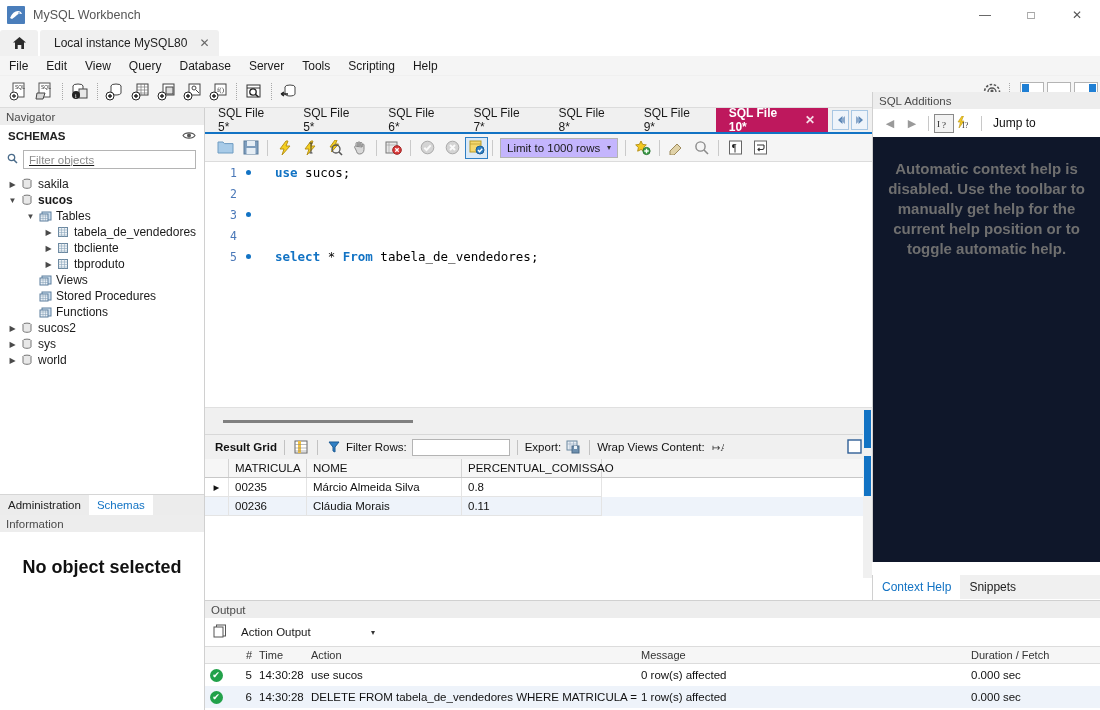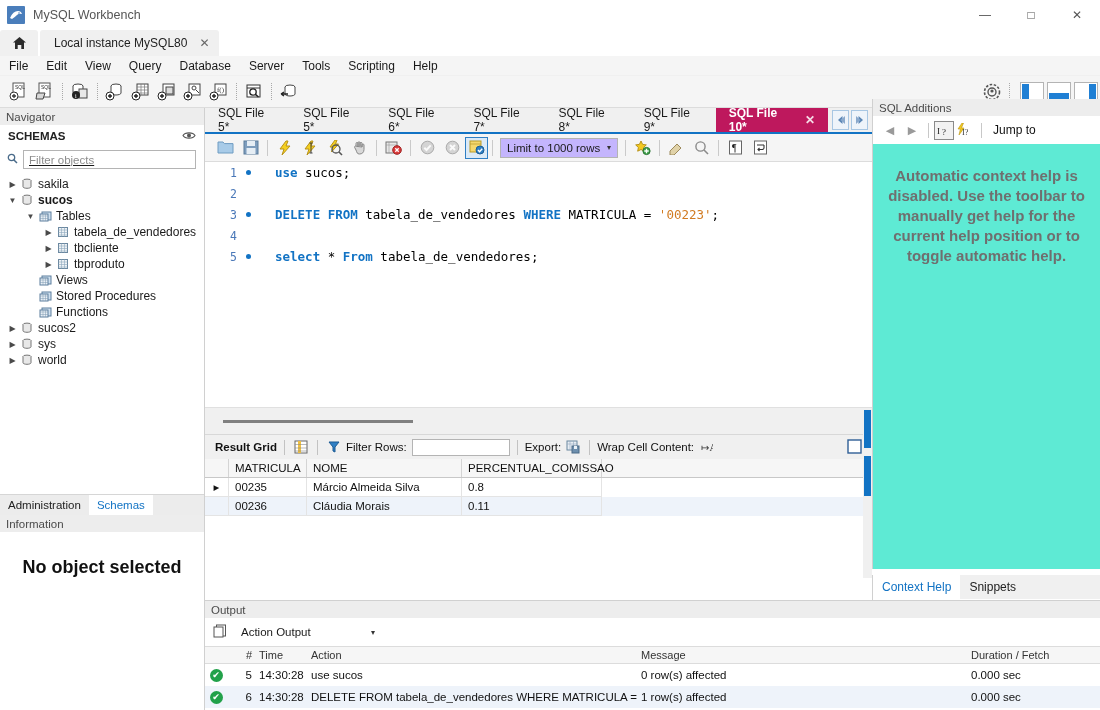--- a/index.html
+++ b/index.html
@@ -241,22 +241,22 @@
   .o-num { width: 32px; text-align: right; padding-right: 7px; justify-content: flex-end; display:flex; }
   .o-time { width: 52px; }
   .o-act { width: 330px; overflow: hidden; white-space: nowrap; }
   .o-msg { width: 330px; }
   .o-dur { width: 120px; }
   .okdot { width: 13px; height: 13px; border-radius: 50%; background: #22a14a;
            color: #fff; font-size: 9px; display:flex; align-items:center; justify-content:center; }
 
   
   .rightpanel {
-    position: absolute; left: 872px; top: 99px; width: 228px; height: 470px;
-    background: #5eead4; border-left: 1px solid #d0d0d0;
+    position: absolute; left: 872px; top: 92px; width: 228px; height: 470px;
+    background: #0f172a; border-left: 1px solid #d0d0d0;
   }
   .rp-toolbar { height: 28px; display: flex; align-items: center; padding-left: 6px; background: #fff; }
   .rp-ic { width: 22px; height: 22px; display:flex; align-items:center; justify-content:center;
            color: #9a9a9a; font-size: 11px; }
   .rp-ic.boxed { border: 1px solid #8a8a8a; background: #f2f2f2; width: 20px; height: 19px; }
   .rp-sep { width:1px; height:15px; border-left:1px solid #c8c8c8; margin: 0 5px; }
   .jumpto { flex: 1; height: 20px; background: #fff; display:flex; align-items:center;
             padding-left: 6px; font-size: 12px; color: #111; }
   .rp-help {
     padding: 22px 6px 0 6px; text-align: center; font-weight: bold;
@@ -756,21 +756,20 @@
         <span class="gut">2</span>
         <span class="bullet"></span>
         <span class="code"></span>
       </div>
 
       <div class="codeline">
         <span class="gut">3</span>
         <span class="bullet">
             <b></b>
           </span>
-        <span class="code"><span class="kw">DELETE FROM</span> tabela_de_vendedores <span class="kw">WHERE</span> MATRICULA = <span class="str">'00223'</span>;</span>
       </div>
 
       <div class="codeline">
         <span class="gut">4</span>
         <span class="bullet"></span>
         <span class="code"></span>
       </div>
 
       <div class="codeline">
         <span class="gut">5</span>
@@ -807,21 +806,21 @@
       <span class="gt-label">Export:</span>
       <span class="gt-ic" style="margin-left:3px;">
         <svg width="14" height="14" viewBox="0 0 14 14">
             <rect x="1" y="1" width="10" height="9" fill="#e7edf3" stroke="#6b88a0"></rect>
             <path d="M1 4h10M4 1v9M7.5 1v9" stroke="#93aac0" stroke-width=".6"></path>
             <rect x="6" y="6" width="7" height="7" fill="#6e8fae" stroke="#4b6a87"></rect>
             <rect x="8" y="6" width="3" height="3" fill="#eaf1f7"></rect>
           </svg>
       </span>
       <span class="gt-sep"></span>
-      <span class="gt-label">Wrap Cell Content:</span>
+      <span class="gt-label">Wrap Views Content:</span>
       <span class="gt-ic" style="margin-left:3px;">
         <svg width="14" height="14" viewBox="0 0 14 14">
             <text x="2" y="11" font-size="10" fill="#333" font-family="serif">↦A</text>
           </svg>
       </span>
       <span class="gt-right">
         <svg width="15" height="15" viewBox="0 0 15 15">
             <rect x="1" y="1" width="13" height="13" fill="#fff" stroke="#2f5f96" stroke-width="1.4"></rect>
             <rect x="2.5" y="2.5" width="4" height="10" fill="#fff"></rect>
           </svg>

